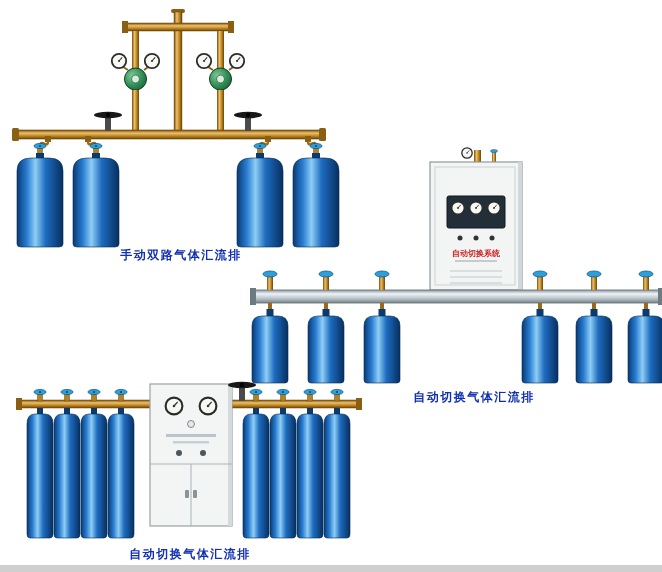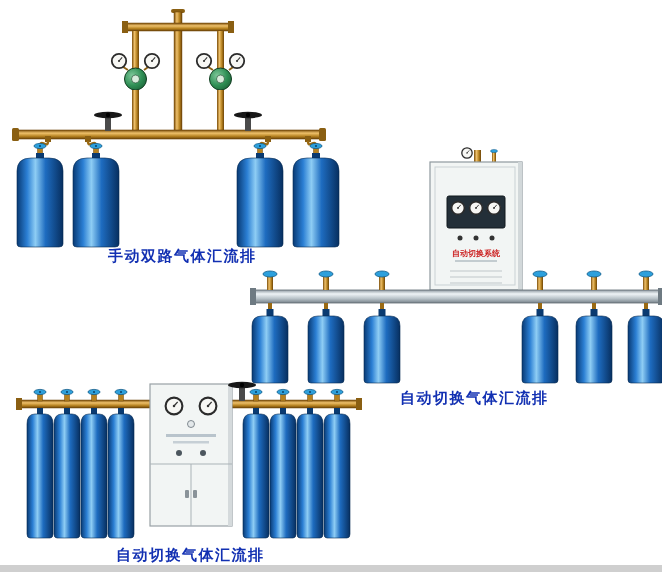--- a/index.html
+++ b/index.html
@@ -4,21 +4,21 @@
 <style>
   html,body{margin:0;padding:0;background:#ffffff;}
   #page{
     position:relative;width:662px;height:572px;background:#ffffff;overflow:hidden;
     font-family:"Liberation Sans", sans-serif;
   }
   #scene{position:absolute;left:0;top:0;}
   .caption{
     position:absolute;
     color:#1230b2;
-    font-size:15px;
+    font-size:12px;
     font-weight:bold;
     letter-spacing:1.5px;
     text-align:center;
     white-space:nowrap;
     font-family:"Liberation Sans", sans-serif;
   }
   #caption-1{left:108px;top:247px;width:146px;}
   #caption-2{left:400px;top:389px;width:148px;}
   #caption-3{left:116px;top:546px;width:148px;}
   #footer-strip{

